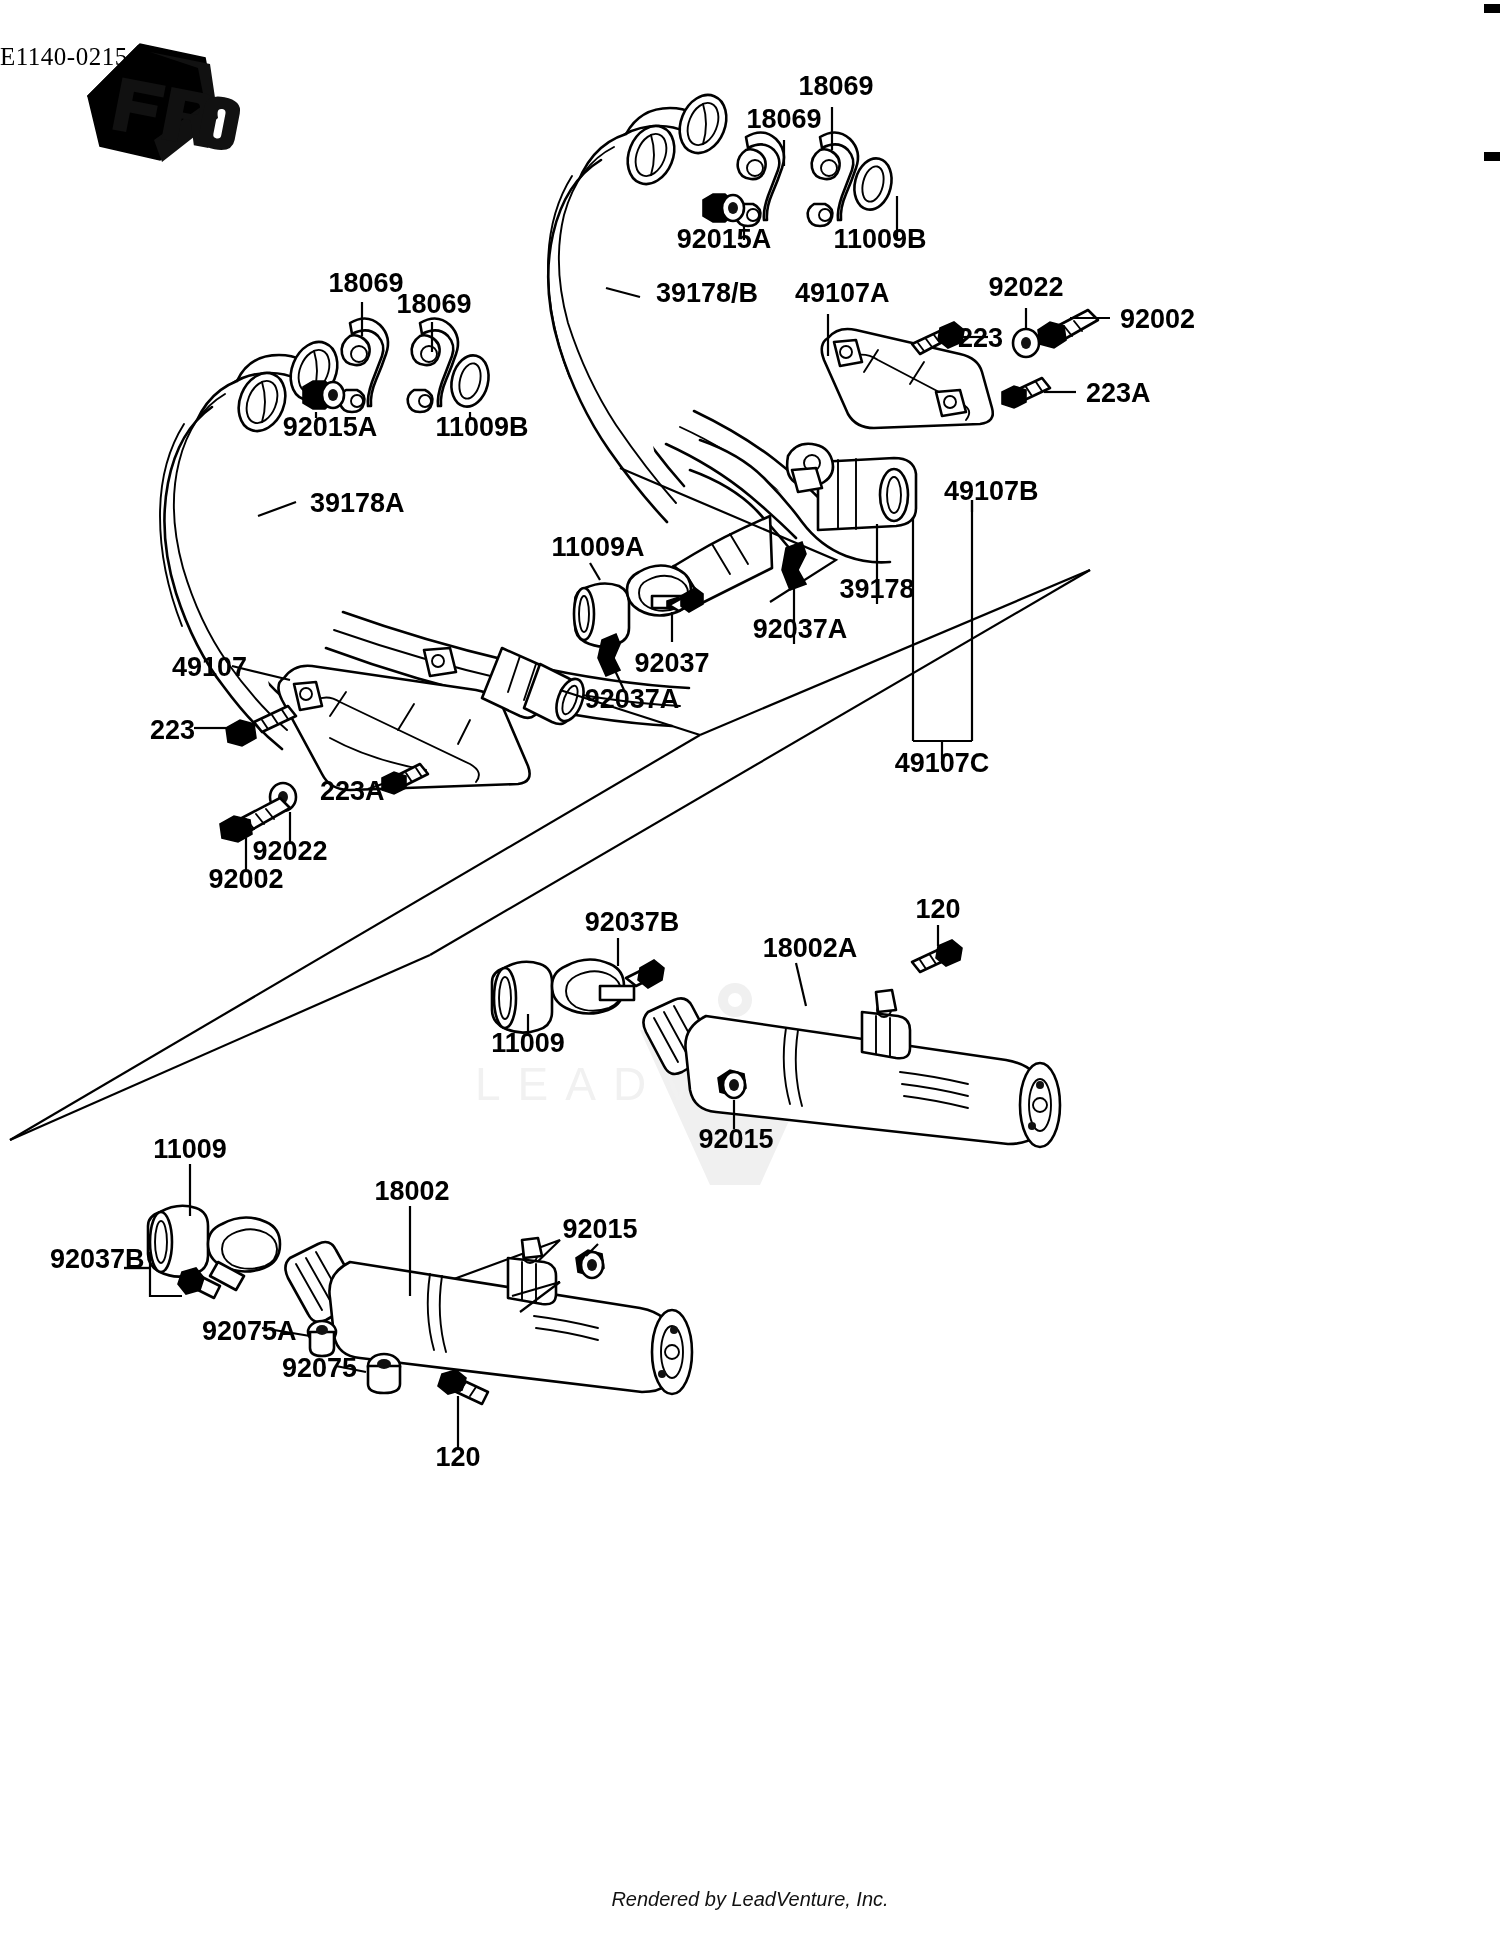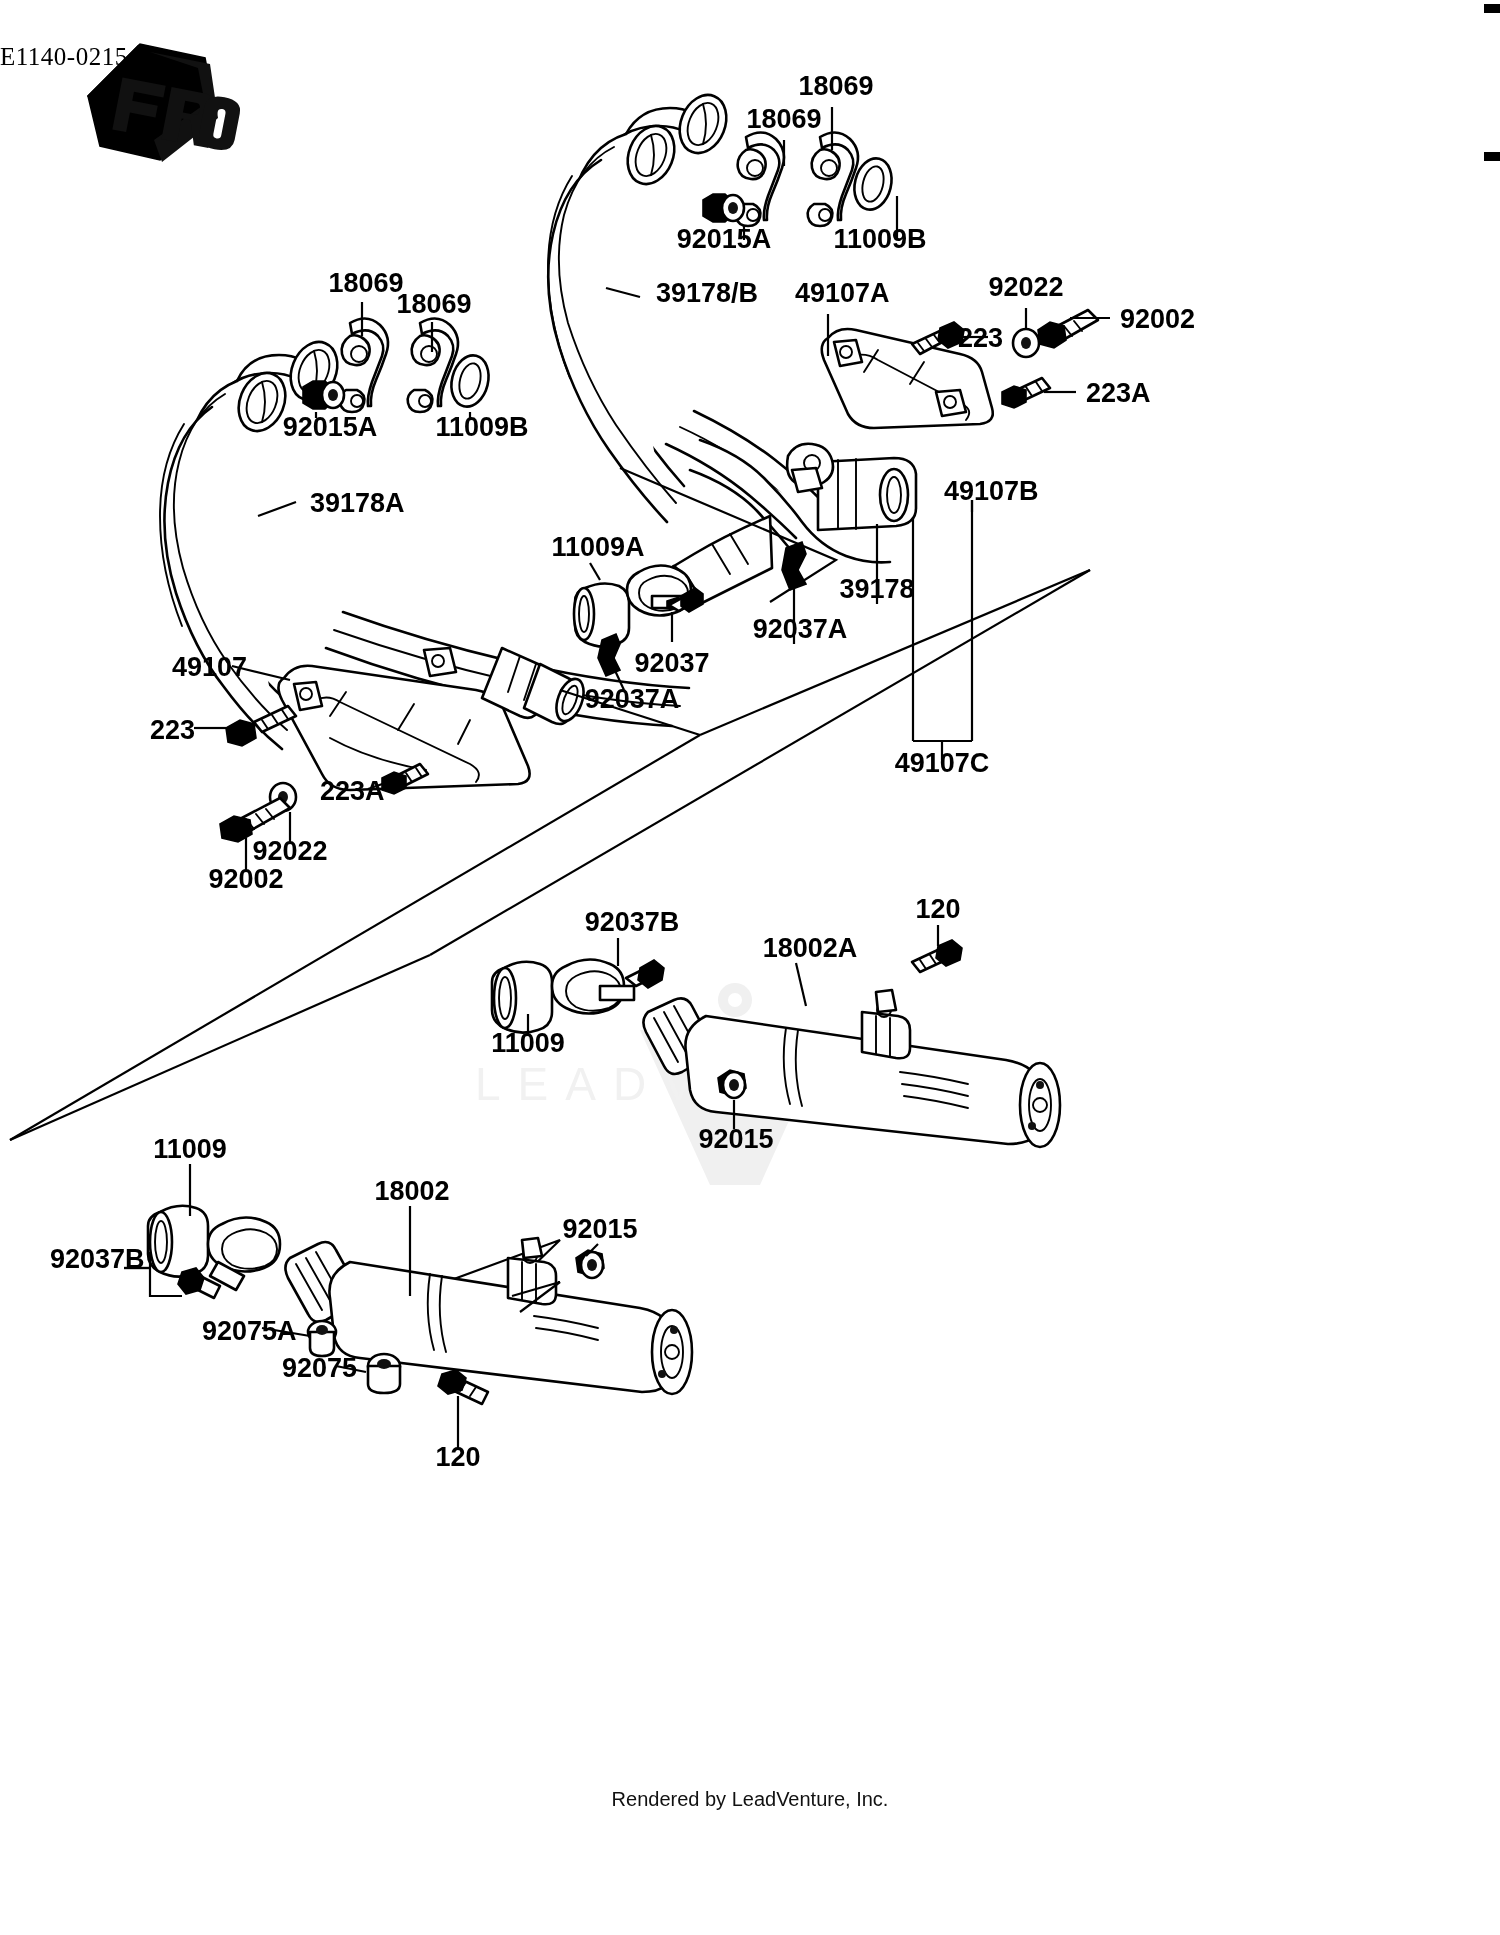--- a/index.html
+++ b/index.html
@@ -35,26 +35,27 @@
   }
   .corner-mark {
     position: absolute;
     background: #000;
   }
   .corner-mark.m1 { top: 4px; right: 0px; width: 16px; height: 9px; }
   .corner-mark.m2 { top: 152px; right: 0px; width: 16px; height: 9px; }
   .footer {
     position: absolute;
     left: 0;
-    top: 1788px;
+    top: 1888px;
     width: 1500px;
     text-align: center;
     font-family: "Liberation Sans", sans-serif;
     font-size: 20px;
     color: #111;
+    font-style: italic;
   }
   svg text.lbl {
     font-family: "Liberation Sans", sans-serif;
     font-size: 27px;
     font-weight: 700;
     fill: #000;
     letter-spacing: 0px;
   }
   svg .ln {
     stroke: #000;

